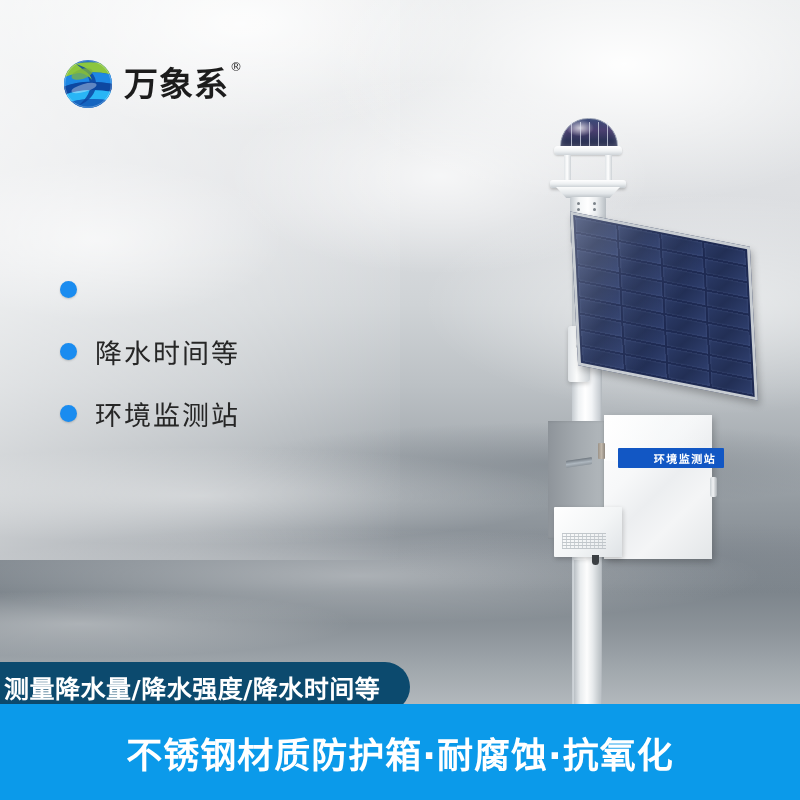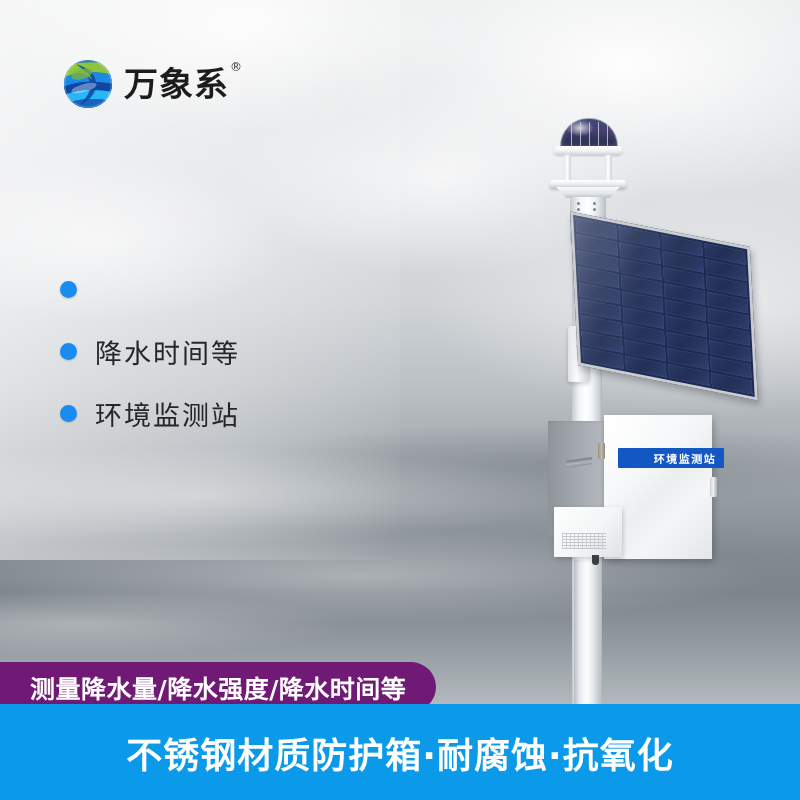--- a/index.html
+++ b/index.html
@@ -136,24 +136,24 @@
     letter-spacing: 2px;
     white-space: nowrap;
   }
 
   
   .pill {
     position: absolute;
     left: 0;
     top: 662px;
     height: 50px;
-    padding: 0 30px 0 30px;
+    padding: 0 30px 0 4px;
     display: flex;
     align-items: center;
-    background: #701a75;
+    background: #0c4a6e;
     border-top-right-radius: 25px;
     border-bottom-right-radius: 25px;
   }
   .pill-text {
     font-family: "DejaVu Sans", "Liberation Sans", sans-serif;
     font-size: 25px;
     font-weight: 600;
     color: #ffffff;
     letter-spacing: 0.5px;
     white-space: nowrap;

